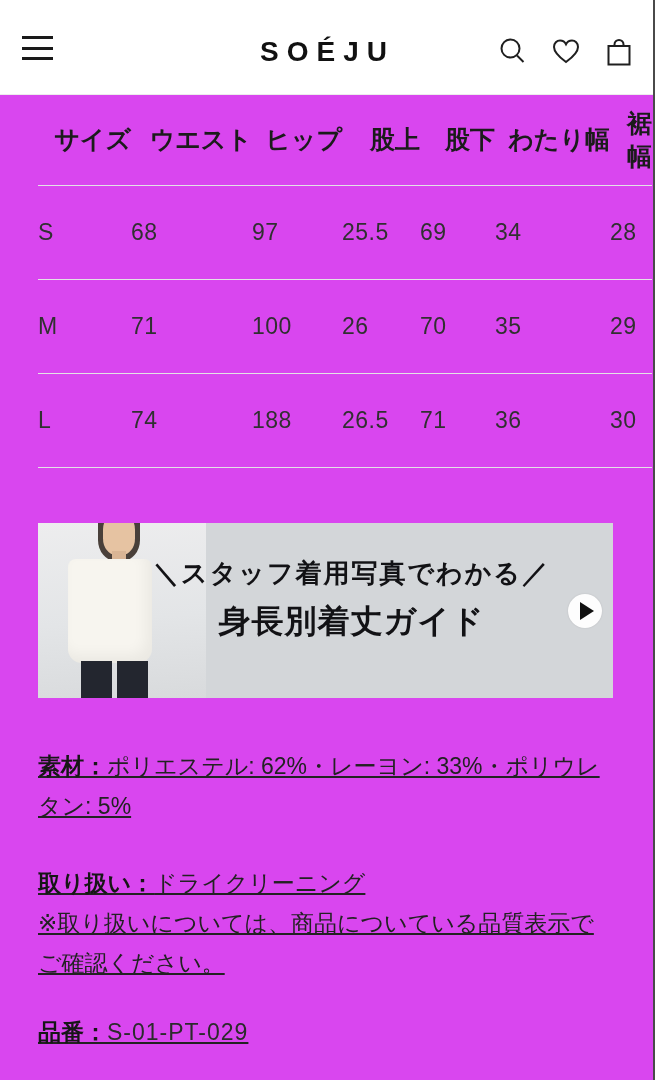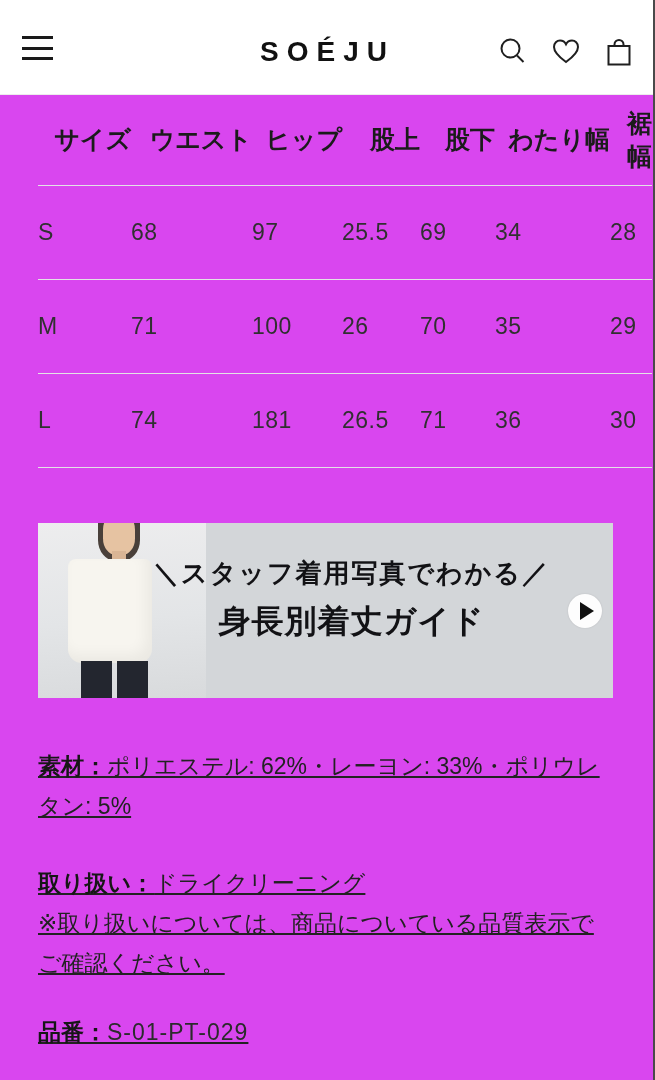--- a/index.html
+++ b/index.html
@@ -117,21 +117,21 @@
         <td>71</td>
         <td>100</td>
         <td>26</td>
         <td>70</td>
         <td>35</td>
         <td>29</td>
       </tr>
       <tr>
         <td>L</td>
         <td>74</td>
-        <td>181</td>
+        <td>188</td>
         <td>26.5</td>
         <td>71</td>
         <td>36</td>
         <td>30</td>
       </tr>
     </tbody>
   </table>
 
   <div class="banner">
     <div class="photo">

